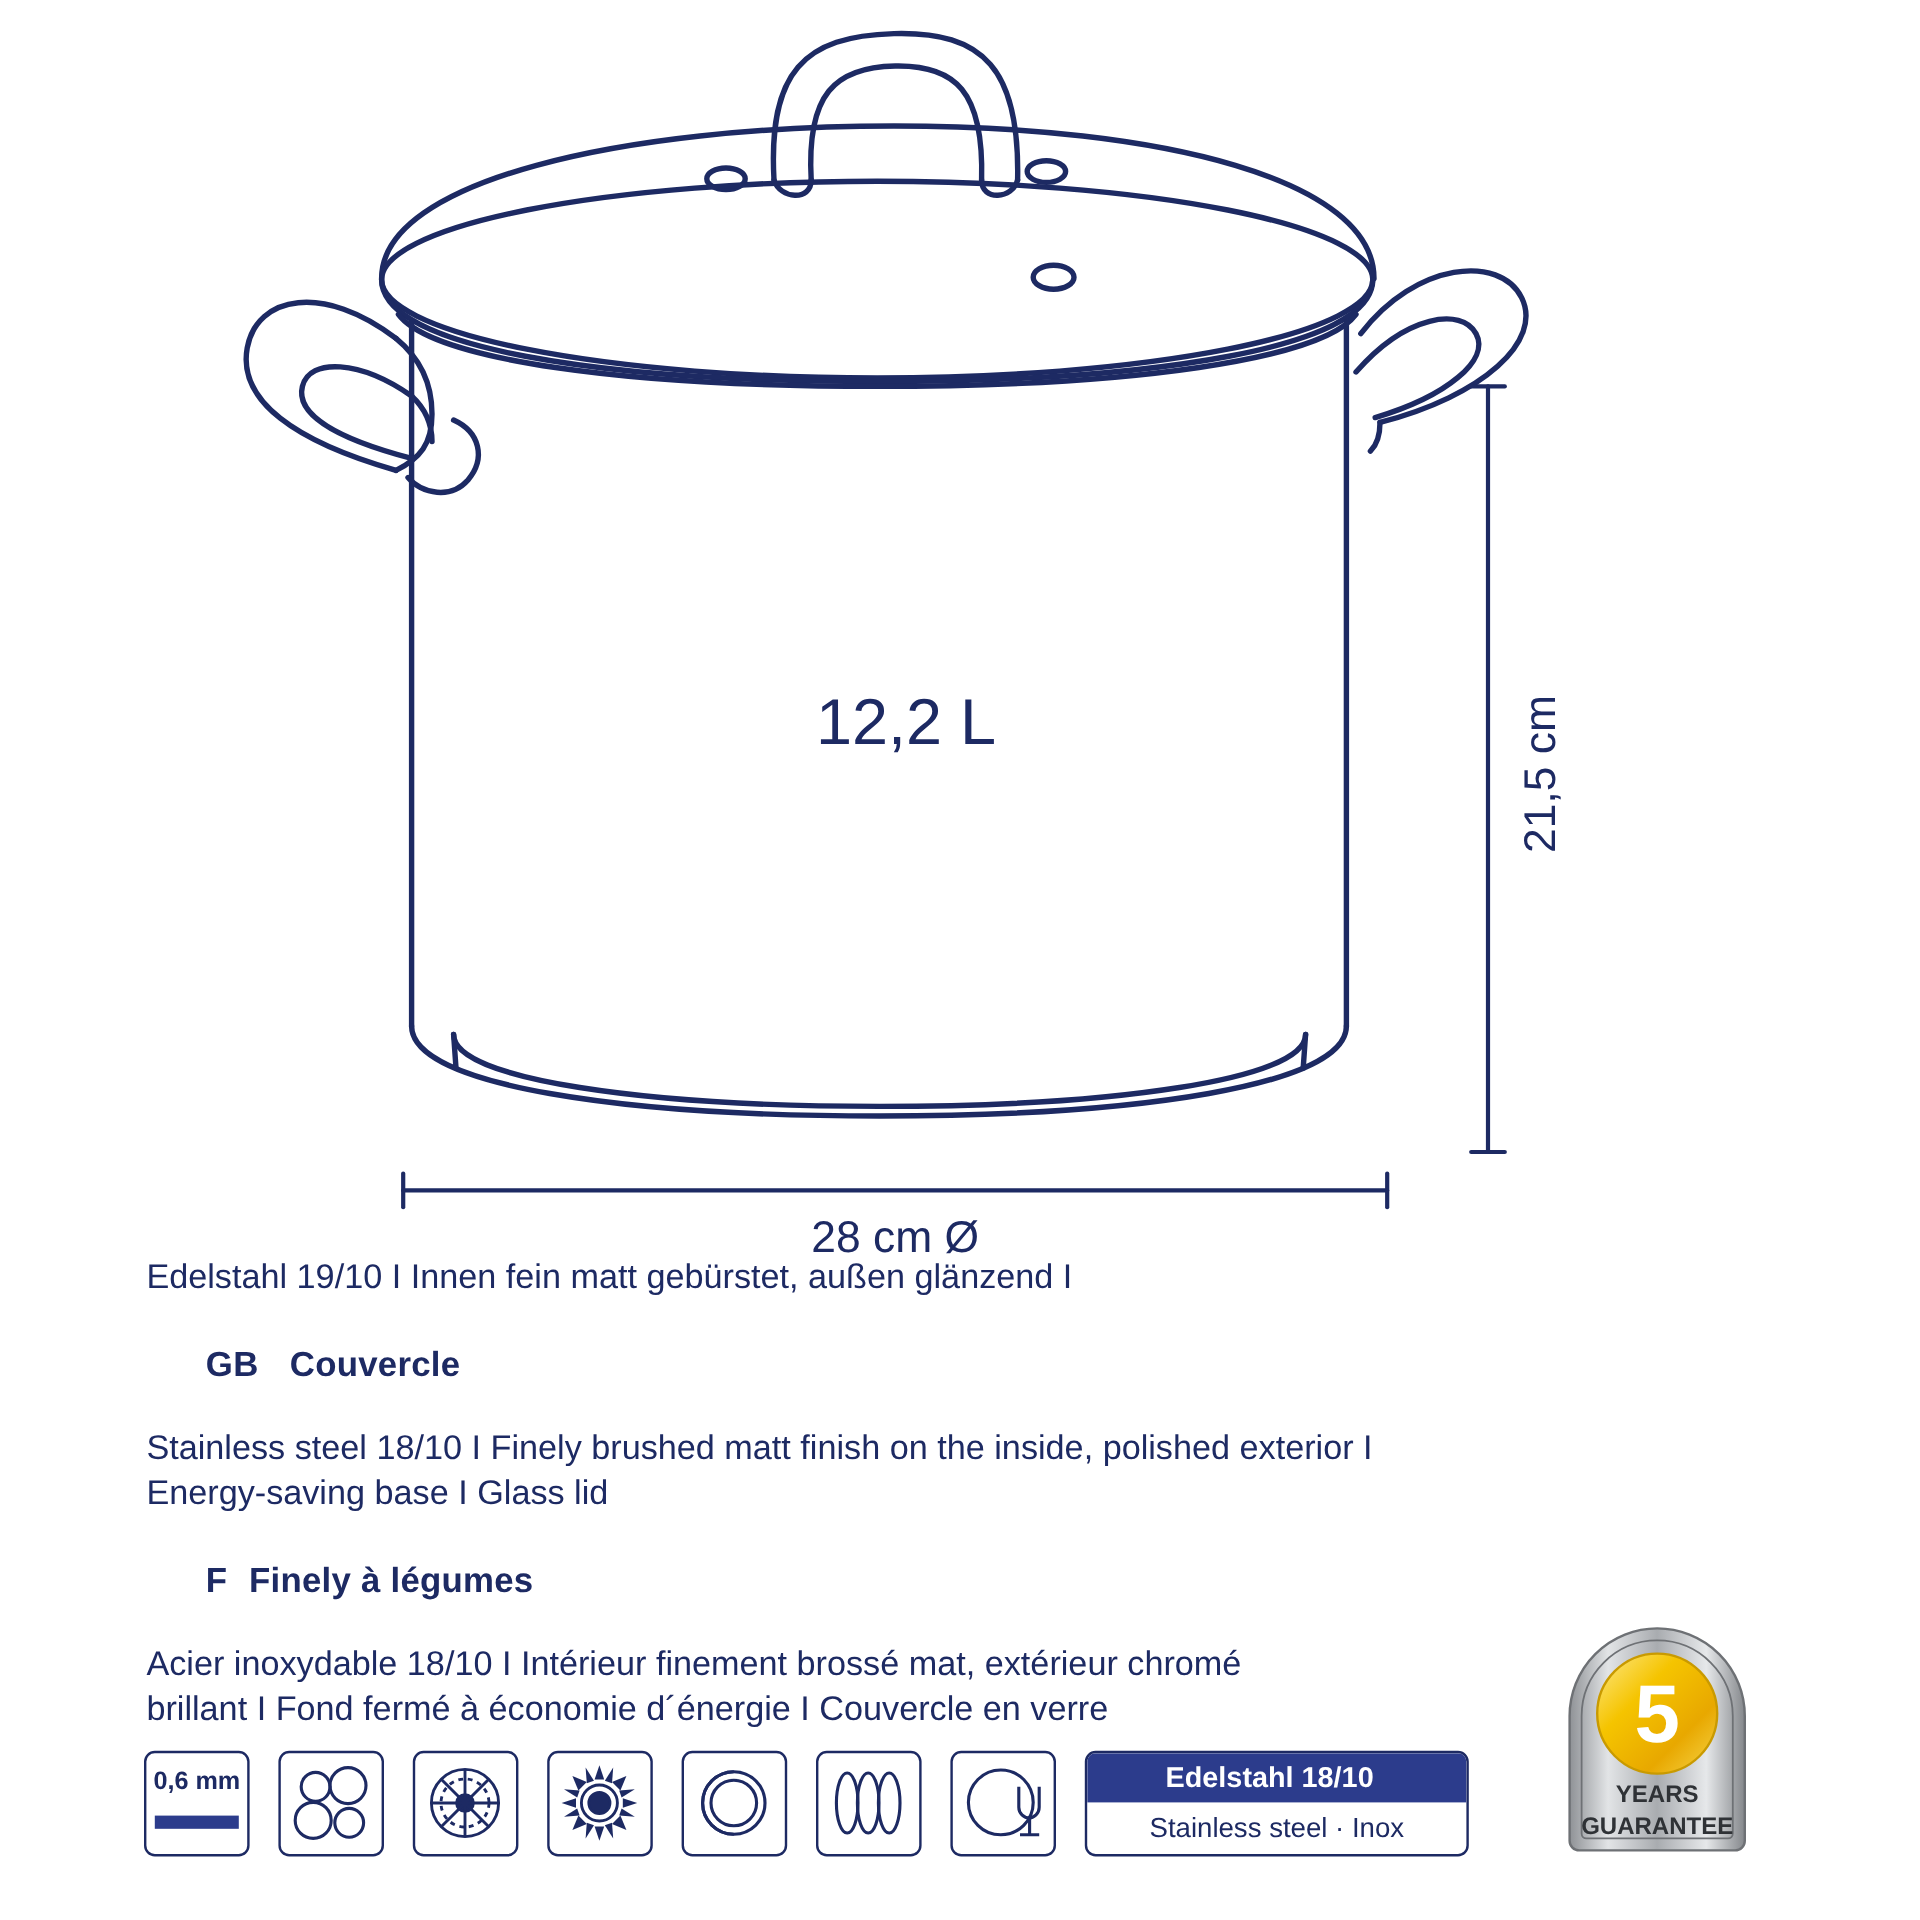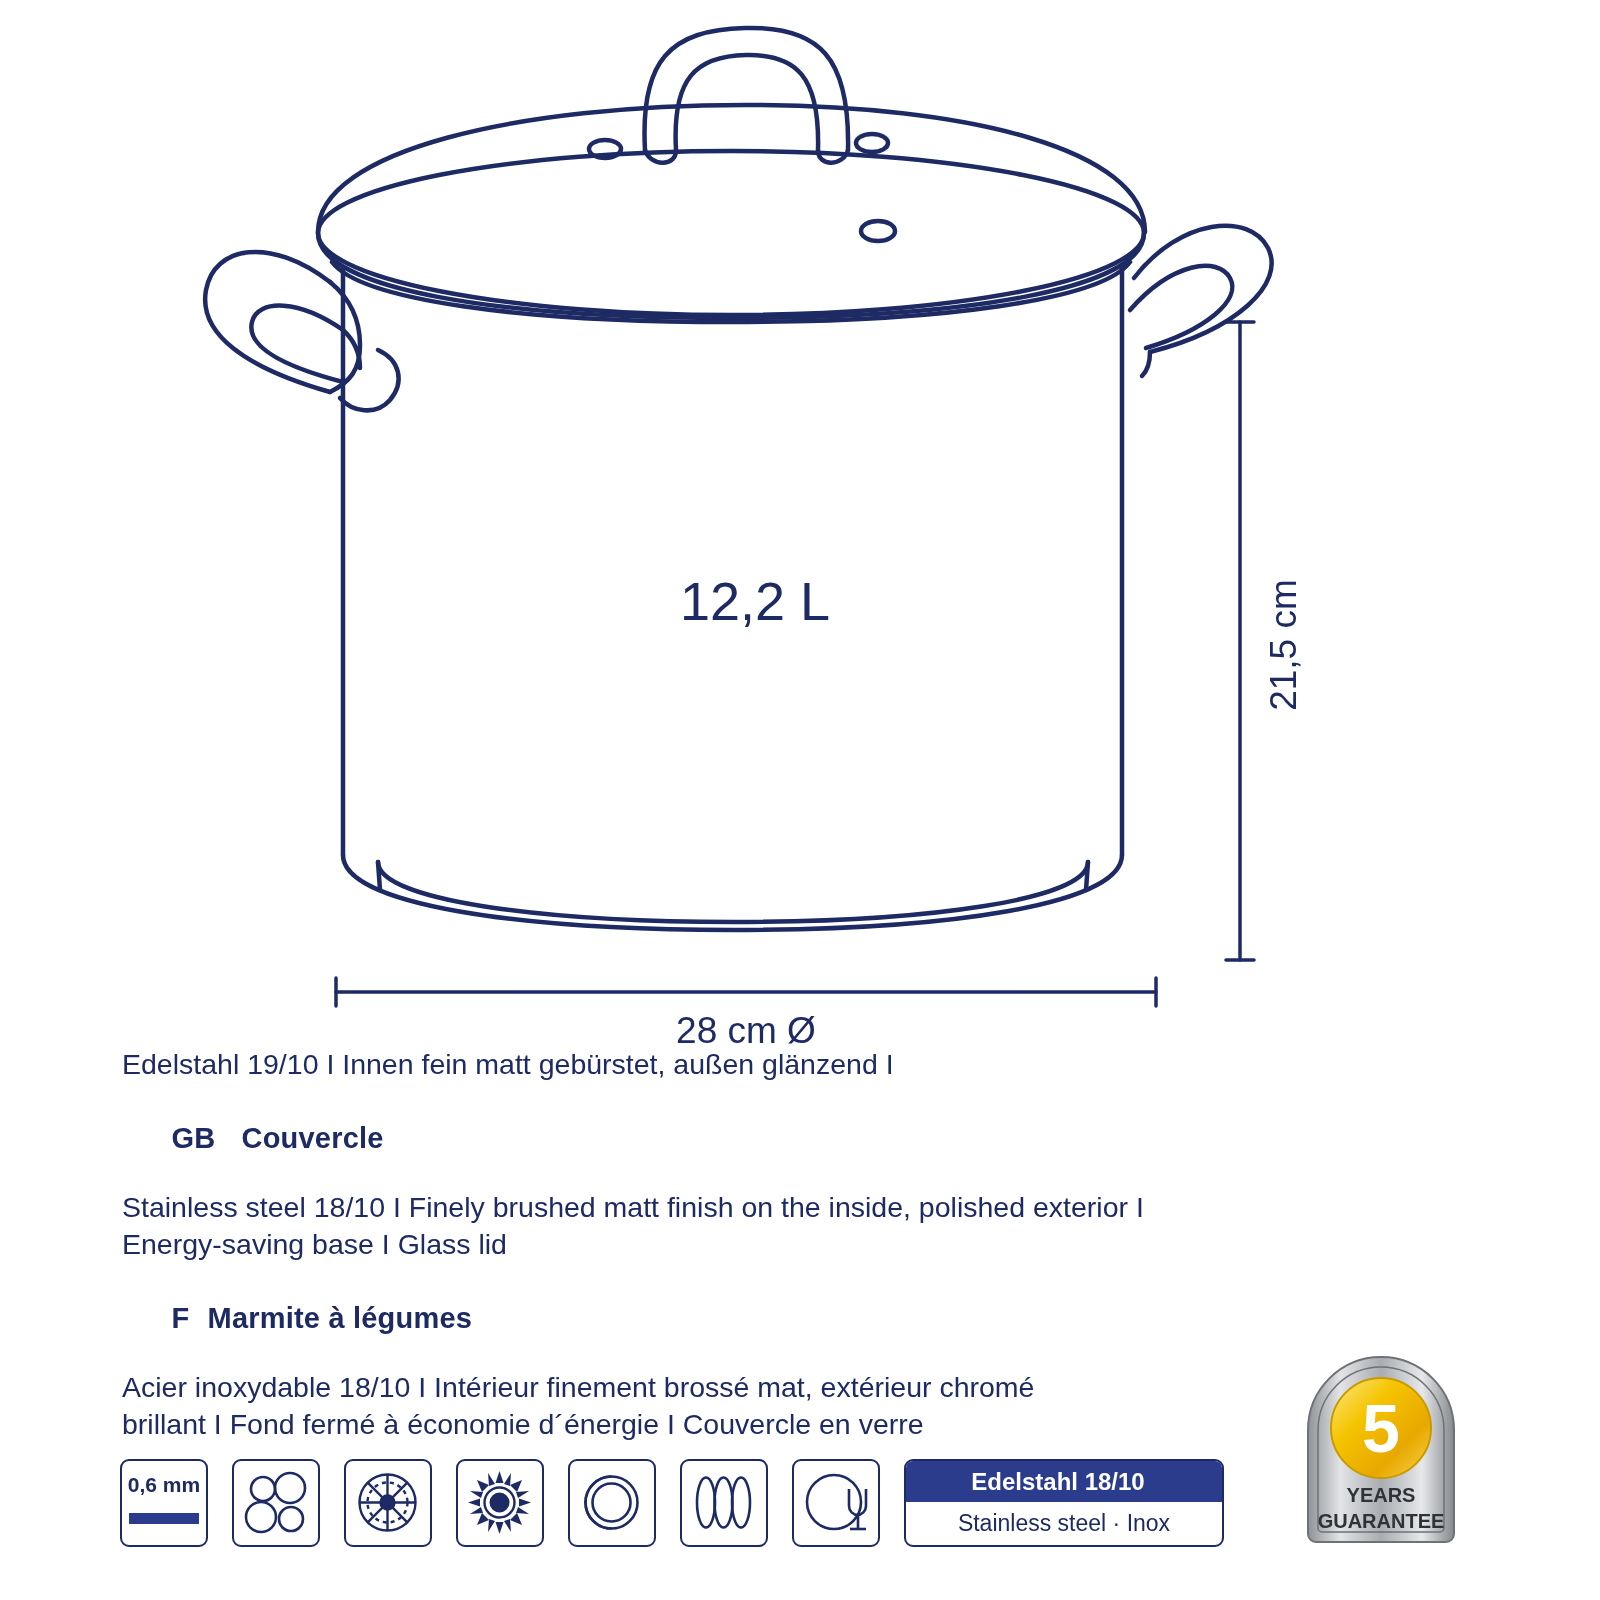--- a/index.html
+++ b/index.html
@@ -195,21 +195,21 @@
 
     <div class="lang-head">
       <span class="code" style="width:70px">GB</span><span>Couvercle</span>
     </div>
     <div class="desc">
       <div>Stainless steel 18/10 I Finely brushed matt finish on the inside, polished exterior I</div>
       <div>Energy-saving base I Glass lid</div>
     </div>
 
     <div class="lang-head">
-      <span class="code" style="width:36px">F</span><span>Marmite à légumes</span>
+      <span class="code" style="width:36px">F</span><span>Finely à légumes</span>
     </div>
     <div class="desc">
       <div>Acier inoxydable 18/10 I Intérieur finement brossé mat, extérieur chromé</div>
       <div>brillant I Fond fermé à économie d´énergie I Couvercle en verre</div>
     </div>
   </div>
 
   <div class="iconrow">
 
     <div class="icon-box">

